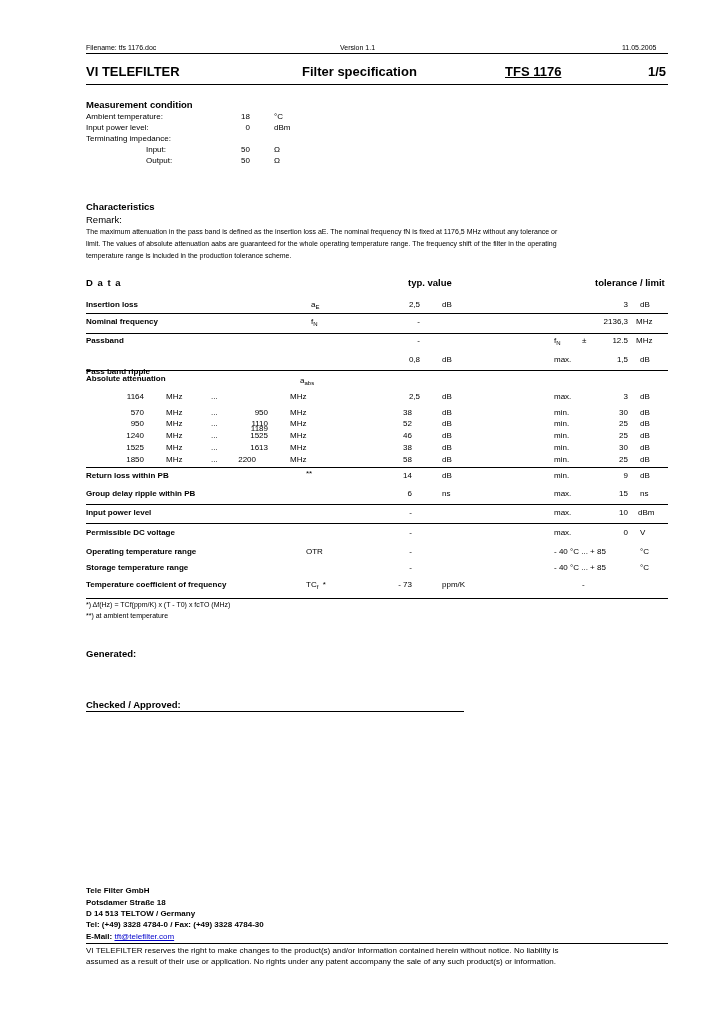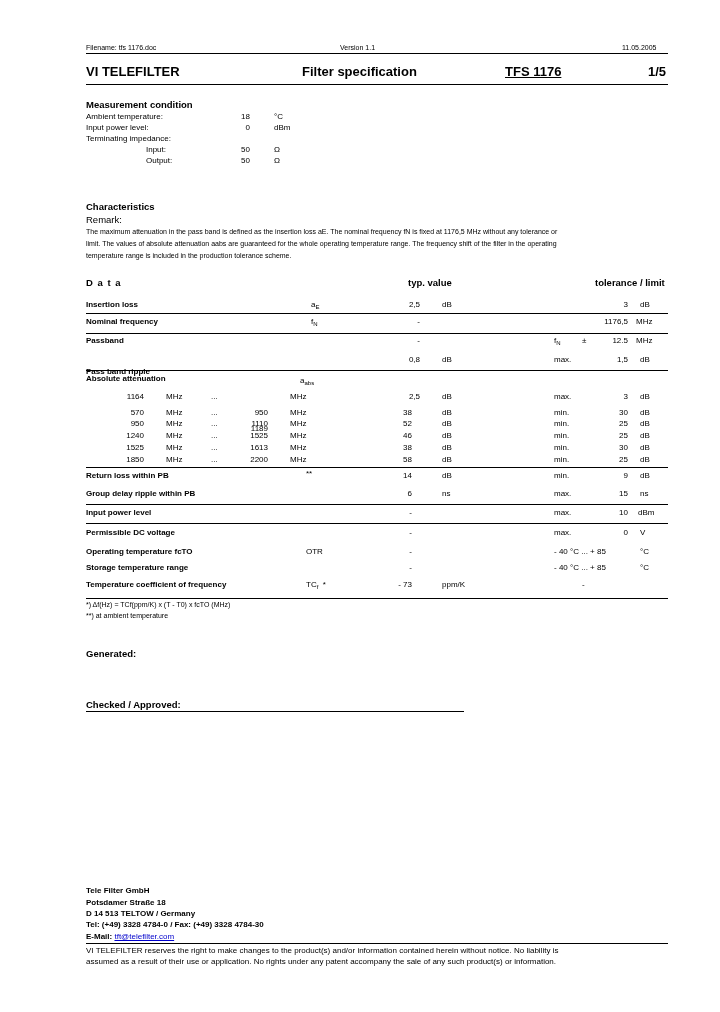--- a/index.html
+++ b/index.html
@@ -68,21 +68,21 @@
     <span class="abs small" style="left:442px;top:300px;">dB</span>
     <span class="abs small r" style="left:590px;width:38px;top:300px;">3</span>
     <span class="abs small" style="left:640px;top:300px;">dB</span>
   </div>
   <div class="hline" style="left:86px;top:313px;width:582px;"></div>
 
   <div>
     <span class="abs small bold" style="left:86px;top:317px;">Nominal frequency</span>
     <span class="abs small" style="left:311px;top:317px;">f<sub>N</sub></span>
     <span class="abs small r" style="left:380px;width:40px;top:317px;">-</span>
-    <span class="abs small r" style="left:590px;width:38px;top:317px;">1176,5</span>
+    <span class="abs small r" style="left:590px;width:38px;top:317px;">2136,3</span>
     <span class="abs small" style="left:636px;top:317px;">MHz</span>
   </div>
   <div class="hline" style="left:86px;top:333px;width:582px;"></div>
 
   <div>
     <span class="abs small bold" style="left:86px;top:336px;">Passband</span>
     <span class="abs small r" style="left:380px;width:40px;top:336px;">-</span>
     <span class="abs small" style="left:554px;top:336px;">f<sub>N</sub></span>
     <span class="abs small" style="left:582px;top:336px;">±</span>
     <span class="abs small r" style="left:590px;width:38px;top:336px;">12.5</span>
@@ -160,21 +160,21 @@
       <span class="abs small r" style="left:380px;width:32px;top:443px;">38</span>
       <span class="abs small" style="left:442px;top:443px;">dB</span>
       <span class="abs small" style="left:554px;top:443px;">min.</span>
       <span class="abs small r" style="left:590px;width:38px;top:443px;">30</span>
       <span class="abs small" style="left:640px;top:443px;">dB</span>
     </div>
     <div>
       <span class="abs small r" style="left:110px;width:34px;top:455px;">1850</span>
       <span class="abs small" style="left:166px;top:455px;">MHz</span>
       <span class="abs small" style="left:211px;top:455px;">...</span>
-      <span class="abs small r" style="left:236px;width:32px;top:455px;">2200</span>
+      <span class="abs small r" style="left:224px;width:32px;top:455px;">2200</span>
       <span class="abs small" style="left:290px;top:455px;">MHz</span>
       <span class="abs small r" style="left:380px;width:32px;top:455px;">58</span>
       <span class="abs small" style="left:442px;top:455px;">dB</span>
       <span class="abs small" style="left:554px;top:455px;">min.</span>
       <span class="abs small r" style="left:590px;width:38px;top:455px;">25</span>
       <span class="abs small" style="left:640px;top:455px;">dB</span>
     </div>
   </div>
   <div class="hline" style="left:86px;top:467px;width:582px;"></div>
 
@@ -209,21 +209,21 @@
 
   <div>
     <span class="abs small bold" style="left:86px;top:528px;">Permissible DC voltage</span>
     <span class="abs small r" style="left:380px;width:32px;top:528px;">-</span>
     <span class="abs small" style="left:554px;top:528px;">max.</span>
     <span class="abs small r" style="left:590px;width:38px;top:528px;">0</span>
     <span class="abs small" style="left:640px;top:528px;">V</span>
   </div>
 
   <div>
-    <span class="abs small bold" style="left:86px;top:547px;">Operating temperature fcTO</span>
+    <span class="abs small bold" style="left:86px;top:547px;">Operating temperature range</span>
     <span class="abs small" style="left:306px;top:547px;">OTR</span>
     <span class="abs small r" style="left:380px;width:32px;top:547px;">-</span>
     <span class="abs small" style="left:554px;top:547px;">- 40 °C ... + 85</span>
     <span class="abs small" style="left:640px;top:547px;">°C</span>
   </div>
 
   <div>
     <span class="abs small bold" style="left:86px;top:563px;">Storage temperature range</span>
     <span class="abs small r" style="left:380px;width:32px;top:563px;">-</span>
     <span class="abs small" style="left:554px;top:563px;">- 40 °C ... + 85</span>

